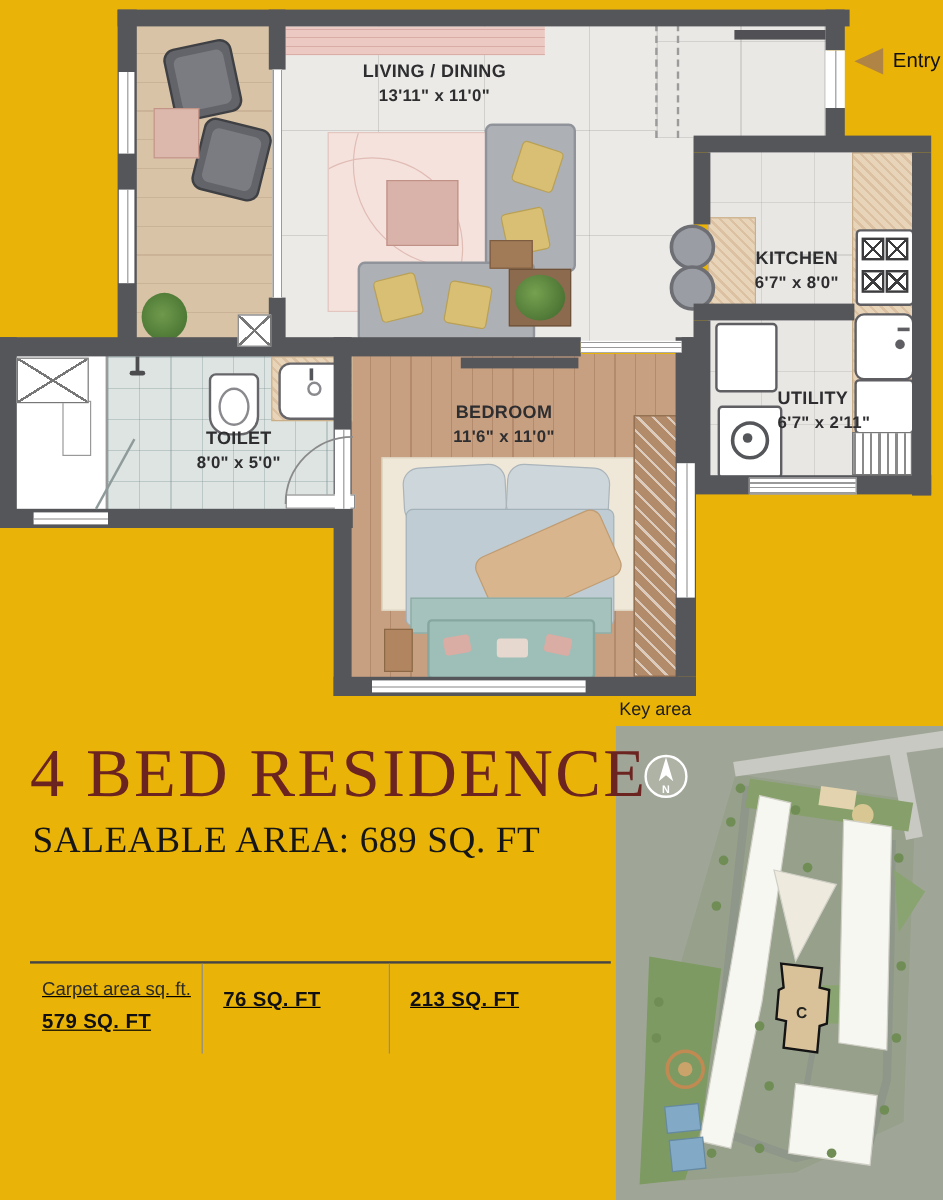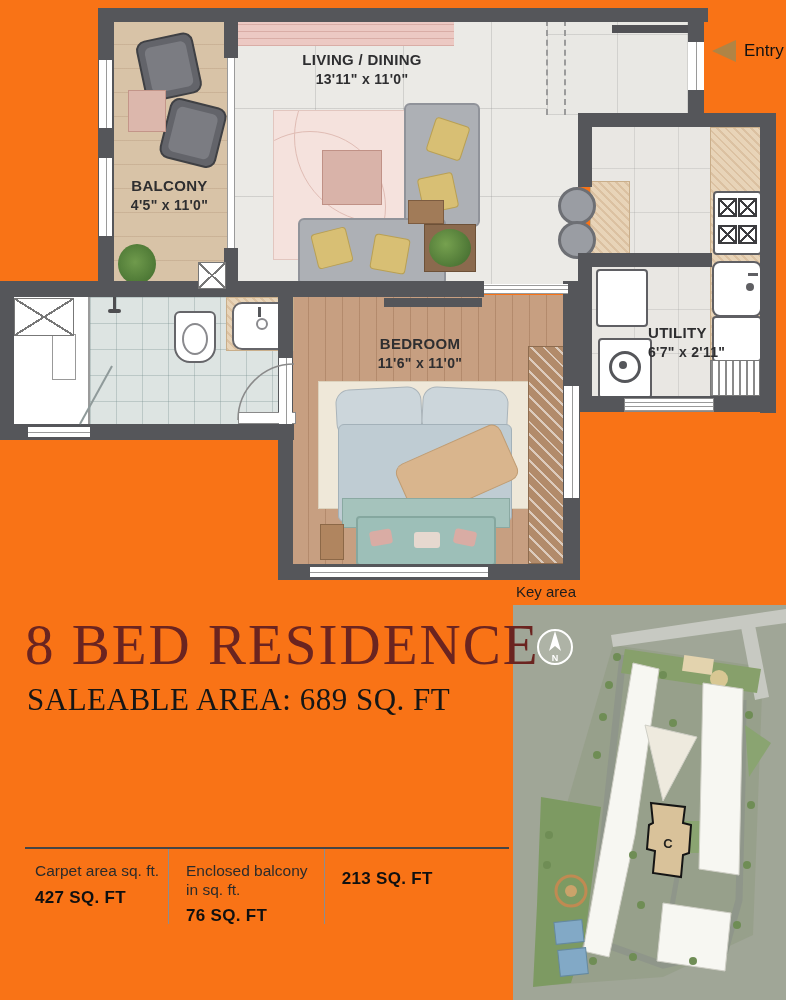--- a/index.html
+++ b/index.html
@@ -1,16 +1,16 @@
 <!DOCTYPE html>
 <html><head>
 <meta charset="utf-8">
 <style>
   html,body{margin:0;padding:0;background:#ffffff;}
-  .page{position:relative;width:786px;height:1000px;background:#f97316;overflow:hidden;
+  .page{position:relative;width:786px;height:1000px;background:#eab308;overflow:hidden;
         font-family:"Liberation Sans",sans-serif;}
   .abs{position:absolute;}
   
   .floor{position:absolute;z-index:1;}
   .f-living{background:#ebeae6;
     background-image:repeating-linear-gradient(0deg,rgba(140,140,140,.28) 0 1px,transparent 1px 88px),
                      repeating-linear-gradient(90deg,rgba(140,140,140,.28) 0 1px,transparent 1px 88px);}
   .f-foyer{background:#e9e8e4;
     background-image:repeating-linear-gradient(0deg,rgba(140,140,140,.25) 0 1px,transparent 1px 80px),
                      repeating-linear-gradient(90deg,rgba(140,140,140,.25) 0 1px,transparent 1px 70px);}
@@ -70,22 +70,22 @@
   .entry-arrow{width:0;height:0;border-top:11px solid transparent;border-bottom:11px solid transparent;
                border-right:24px solid #b08445;}
   .entry-text{font-size:17px;color:#111;}
   .keyplan-label{position:absolute;z-index:6;font-size:15px;color:#1d1d1d;}
   
   .title{position:absolute;left:25px;top:612px;margin:0;font-family:"Liberation Serif",serif;
          font-weight:400;font-size:57px;letter-spacing:2px;color:#6b2420;z-index:6;}
   .subtitle{position:absolute;left:27px;top:682px;font-family:"Liberation Serif",serif;
             font-size:31px;letter-spacing:.5px;color:#161616;z-index:6;}
   
-  .areas{position:absolute;left:25px;top:847px;width:484px;border-top:2px solid #454545;
-         display:flex;z-index:6;}
+  .areas{position:absolute;left:25px;top:801px;width:484px;border-top:2px solid #454545;
+         display:flex;z-index:6;text-decoration:underline;}
   .acol{padding:13px 8px 0 10px;height:62px;}
   .acol + .acol{border-left:1.5px solid #8d8d8d;padding-left:17px;}
   .acol .alabel{font-size:15.5px;color:#2b2b2b;line-height:1.2;}
   .acol .avalue{font-size:17px;font-weight:bold;color:#101010;margin-top:7px;letter-spacing:.3px;}
   .c1{width:135px;}.c2{width:140px;}.c3{width:172px;}
   .svg-layer{position:absolute;left:0;top:0;z-index:5;pointer-events:none;}
   .keyplan{position:absolute;left:513px;top:605px;width:273px;height:395px;z-index:2;}
 </style>
 </head>
 <body>
@@ -219,27 +219,31 @@
 
     <svg class="svg-layer" width="786" height="600" viewBox="0 0 786 600">
       <path d="M 238 420 A 56 56 0 0 1 294 364" fill="none" stroke="#8a8a8a" stroke-width="1.5"></path>
       <path d="M 112 366 L 80 424" stroke="#8f9a9a" stroke-width="2" fill="none"></path>
     </svg>
 
     <div class="rlabel" style="left:262px;top:50px;width:200px;">
       <div>LIVING / DINING</div>
       <div class="dims">13'11" x 11'0"</div>
     </div>
-    <div class="rlabel" style="left:112px;top:176px;width:115px;">
-      <div>BALCONY</div>
-      <div class="dims">4'5" x 11'0"</div>
+    <div class="rlabel" style="left:606px;top:206px;width:116px;">
+      <div>KITCHEN</div>
+      <div class="dims">6'7" x 8'0"</div>
     </div>
     <div class="rlabel left-align" style="left:648px;top:323px;width:100px;">
       <div>UTILITY</div>
       <div class="dims">6'7" x 2'11"</div>
+    </div>
+    <div class="rlabel" style="left:140px;top:356px;width:118px;">
+      <div>TOILET</div>
+      <div class="dims">8'0" x 5'0"</div>
     </div>
     <div class="rlabel" style="left:336px;top:334px;width:168px;">
       <div>BEDROOM</div>
       <div class="dims">11'6" x 11'0"</div>
     </div>
 
     <div class="entry-wrap" style="left:712px;top:40px;">
       <div class="entry-arrow"></div>
       <div class="entry-text">Entry</div>
     </div>
@@ -291,30 +295,29 @@
       <polygon points="138,198 172,202 170,218 178,220 176,248 170,250 168,272 140,268 142,246 134,244 136,220 140,218" fill="#d9c29a" stroke="#141414" stroke-width="2"></polygon>
       <text x="155" y="243" text-anchor="middle" font-family="Liberation Sans, sans-serif" font-size="13" font-weight="bold" fill="#22221f">C</text>
       <g>
         <circle cx="42" cy="42" r="17" fill="rgba(255,255,255,0.15)" stroke="#ffffff" stroke-width="2"></circle>
         <polygon points="42,26 36,46 42,41 48,46" fill="#ffffff"></polygon>
         <text x="42" y="56" text-anchor="middle" font-family="Liberation Sans, sans-serif" font-size="9" font-weight="bold" fill="#ffffff">N</text>
       </g>
     </svg>
   </div>
 
-  <h1 class="title">8 BED RESIDENCE</h1>
+  <h1 class="title">4 BED RESIDENCE</h1>
   <div class="subtitle">SALEABLE AREA: 689 SQ. FT</div>
 
   <div class="areas">
     <div class="acol c1">
       <div class="alabel">Carpet area sq. ft.</div>
-      <div class="avalue">427 SQ. FT</div>
+      <div class="avalue">579 SQ. FT</div>
     </div>
     <div class="acol c2">
-      <div class="alabel">Enclosed balcony in sq. ft.</div>
       <div class="avalue">76 SQ. FT</div>
     </div>
     <div class="acol c3">
       <div class="avalue">213 SQ. FT</div>
     </div>
   </div>
 
 </div>
 
 </body></html>

